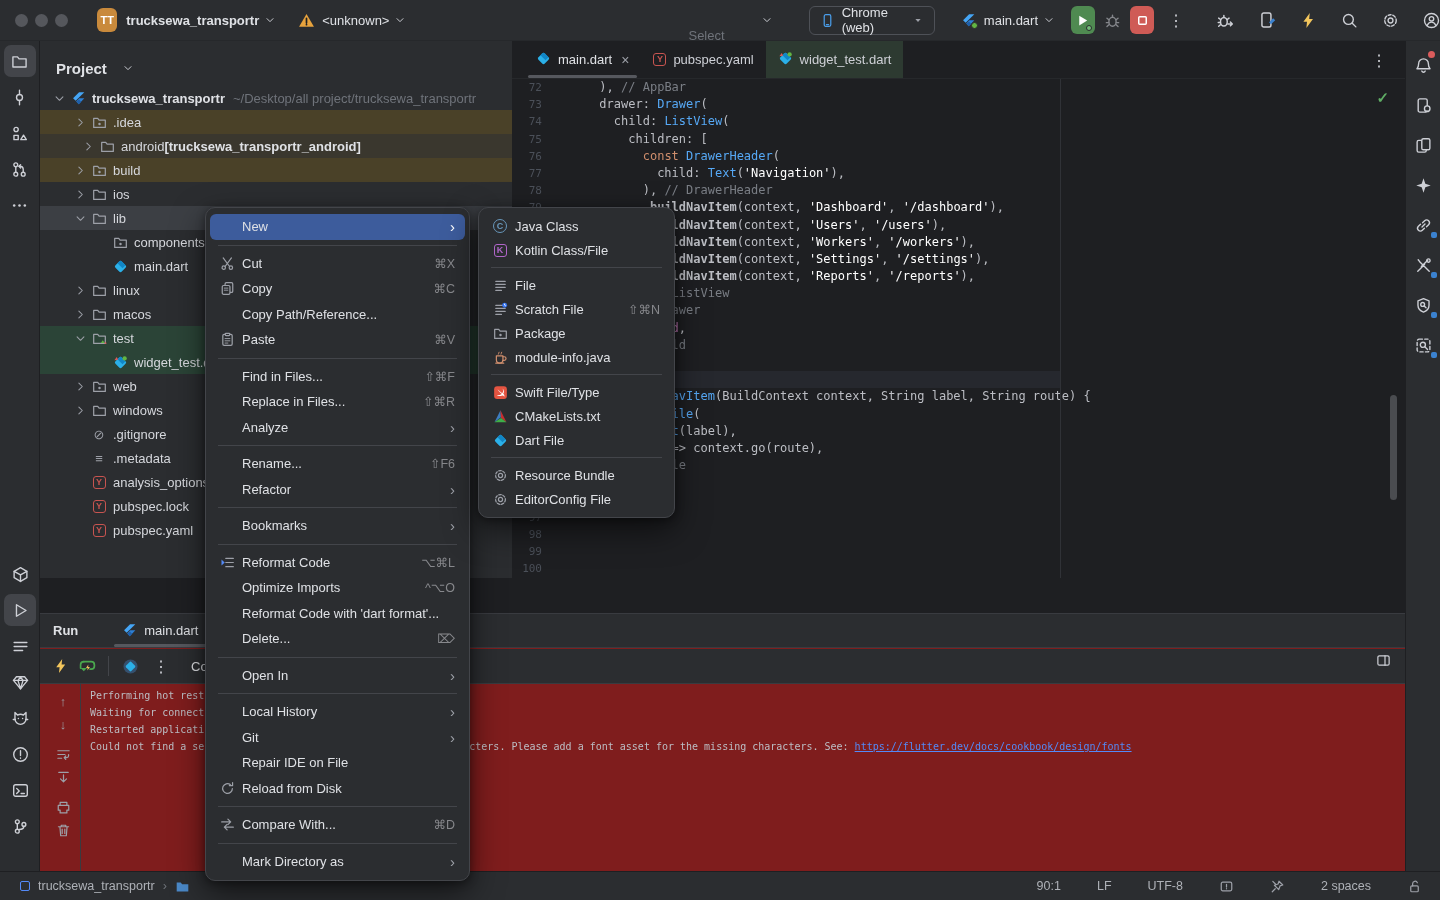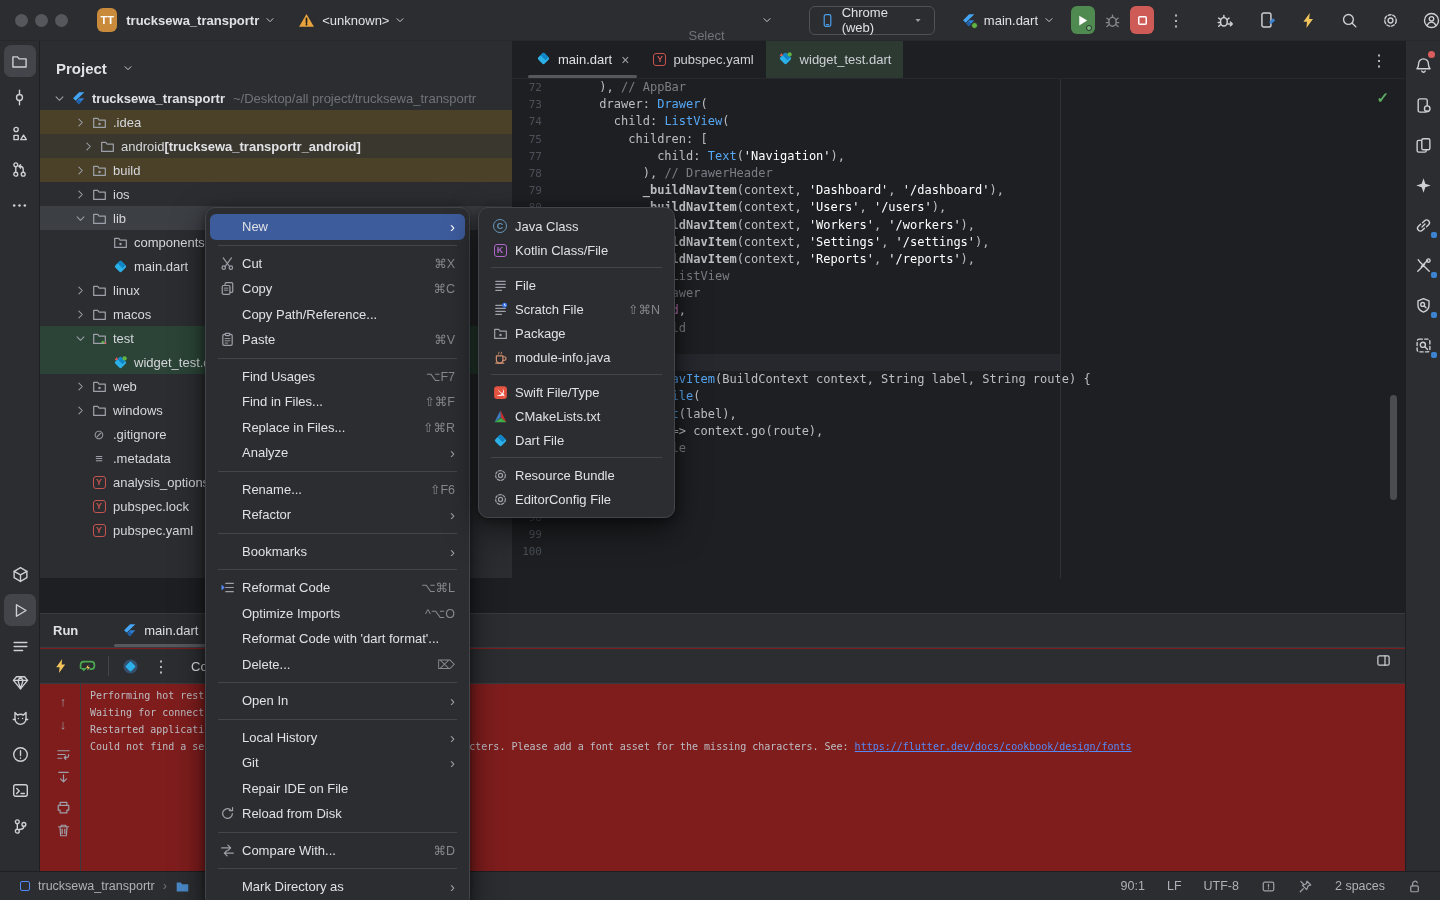--- a/index.html
+++ b/index.html
@@ -93,21 +93,21 @@
   #console-sep { position:absolute; left:40px; top:70px; width:1px; height:223px; background:#393b40; }
   #console-text { position:absolute; left:50px; top:73px; font-family:"DejaVu Sans Mono", monospace; font-size:10px; color:#bcbec4; }
   #console-text .cline { height:17px; line-height:17px; white-space:pre; }
   #console-text a { color:#548af7; }
 
   
   #statusbar { left:0; top:871px; width:1440px; height:29px; background:#2b2d30; border-top:1px solid #1e1f22;
     display:flex; align-items:center; color:#aeb1b7; font-size:12.5px; }
   #sb-left { display:flex; align-items:center; gap:8px; margin-left:20px; }
   #sb-proj-ic { width:10px; height:10px; border:1.5px solid #548af7; border-radius:2px; }
-  #sb-right { margin-left:auto; display:flex; align-items:flex-start; gap:22px; margin-right:18px; }
+  #sb-right { margin-left:auto; display:flex; align-items:flex-start; gap:36px; margin-right:18px; }
   .sb-item { display:flex; align-items:center; }
 
   
   .menu { background:#2b2d30; border:1px solid #43454a; border-radius:10px;
     box-shadow:0 12px 32px rgba(0,0,0,.55), 0 2px 8px rgba(0,0,0,.4); padding:6px 0; z-index:50; }
   #context-menu { left:205px; top:207px; width:265px; }
   #new-submenu  { left:478px; top:207px; width:197px; }
   .mi { height:25.5px; display:flex; align-items:center; padding:0 14px 0 10px; color:#dfe1e5; font-size:13px; position:relative; }
   #new-submenu .mi { height:24px; }
   .mi .mic { width:22px; min-width:22px; display:flex; align-items:center; justify-content:center; }
@@ -612,20 +612,21 @@
             </svg></span>
           <span>widget_test.dart</span>
         </div>
       </div>
     <span id="tab-kebab" class="kebab">⋮</span>
     <div id="code-area">
         <div class="cl"><span class="ln">72</span><span class="lc"><span class="tok-d">      ), </span><span class="tok-c">// AppBar</span></span></div>
         <div class="cl"><span class="ln">73</span><span class="lc"><span class="tok-d">      drawer: </span><span class="tok-t">Drawer</span><span class="tok-d">(</span></span></div>
         <div class="cl"><span class="ln">74</span><span class="lc"><span class="tok-d">        child: </span><span class="tok-t">ListView</span><span class="tok-d">(</span></span></div>
         <div class="cl"><span class="ln">75</span><span class="lc"><span class="tok-d">          children: [</span></span></div>
+        <div class="cl"><span class="ln">76</span><span class="lc"><span class="tok-d">            </span><span class="tok-k">const</span><span class="tok-d"> </span><span class="tok-t">DrawerHeader</span><span class="tok-d">(</span></span></div>
         <div class="cl"><span class="ln">77</span><span class="lc"><span class="tok-d">              child: </span><span class="tok-t">Text</span><span class="tok-d">(</span><span class="tok-s">'Navigation'</span><span class="tok-d">),</span></span></div>
         <div class="cl"><span class="ln">78</span><span class="lc"><span class="tok-d">            ), </span><span class="tok-c">// DrawerHeader</span></span></div>
         <div class="cl"><span class="ln">79</span><span class="lc"><span class="tok-d">            </span><span class="tok-f">_buildNavItem</span><span class="tok-d">(context, </span><span class="tok-s">'Dashboard'</span><span class="tok-d">, </span><span class="tok-s">'/dashboard'</span><span class="tok-d">),</span></span></div>
         <div class="cl"><span class="ln">80</span><span class="lc"><span class="tok-d">            </span><span class="tok-f">_buildNavItem</span><span class="tok-d">(context, </span><span class="tok-s">'Users'</span><span class="tok-d">, </span><span class="tok-s">'/users'</span><span class="tok-d">),</span></span></div>
         <div class="cl"><span class="ln">81</span><span class="lc"><span class="tok-d">            </span><span class="tok-f">_buildNavItem</span><span class="tok-d">(context, </span><span class="tok-s">'Workers'</span><span class="tok-d">, </span><span class="tok-s">'/workers'</span><span class="tok-d">),</span></span></div>
         <div class="cl"><span class="ln">82</span><span class="lc"><span class="tok-d">            </span><span class="tok-f">_buildNavItem</span><span class="tok-d">(context, </span><span class="tok-s">'Settings'</span><span class="tok-d">, </span><span class="tok-s">'/settings'</span><span class="tok-d">),</span></span></div>
         <div class="cl"><span class="ln">83</span><span class="lc"><span class="tok-d">            </span><span class="tok-f">_buildNavItem</span><span class="tok-d">(context, </span><span class="tok-s">'Reports'</span><span class="tok-d">, </span><span class="tok-s">'/reports'</span><span class="tok-d">),</span></span></div>
         <div class="cl"><span class="ln">84</span><span class="lc"><span class="tok-d">          ], </span><span class="tok-c">// ListView</span></span></div>
         <div class="cl"><span class="ln">85</span><span class="lc"><span class="tok-d">        ), </span><span class="tok-c">// Drawer</span></span></div>
         <div class="cl"><span class="ln">86</span><span class="lc"><span class="tok-d">      body: </span><span class="tok-p">child</span><span class="tok-d">,</span></span></div>
@@ -863,25 +864,20 @@
             <rect x="5.6" y="1.4" width="4.8" height="2.4" rx=".8" fill="#2b2d30" stroke="#9da0a8"></rect>
             <path d="M5.4 7h5.2M5.4 9.4h5.2M5.4 11.8h3" stroke="#9da0a8" stroke-width="1"></path>
           </svg>
         </span>
         <span class="mlabel">Paste</span>
         <span class="msc">⌘V</span>
       </div>
       <div class="msep"></div>
       <div class="mi">
         <span class="mic"></span>
-        <span class="mlabel">Find Usages</span>
-        <span class="msc">⌥F7</span>
-      </div>
-      <div class="mi">
-        <span class="mic"></span>
         <span class="mlabel">Find in Files...</span>
         <span class="msc">⇧⌘F</span>
       </div>
       <div class="mi">
         <span class="mic"></span>
         <span class="mlabel">Replace in Files...</span>
         <span class="msc">⇧⌘R</span>
       </div>
       <div class="mi">
         <span class="mic"></span>

